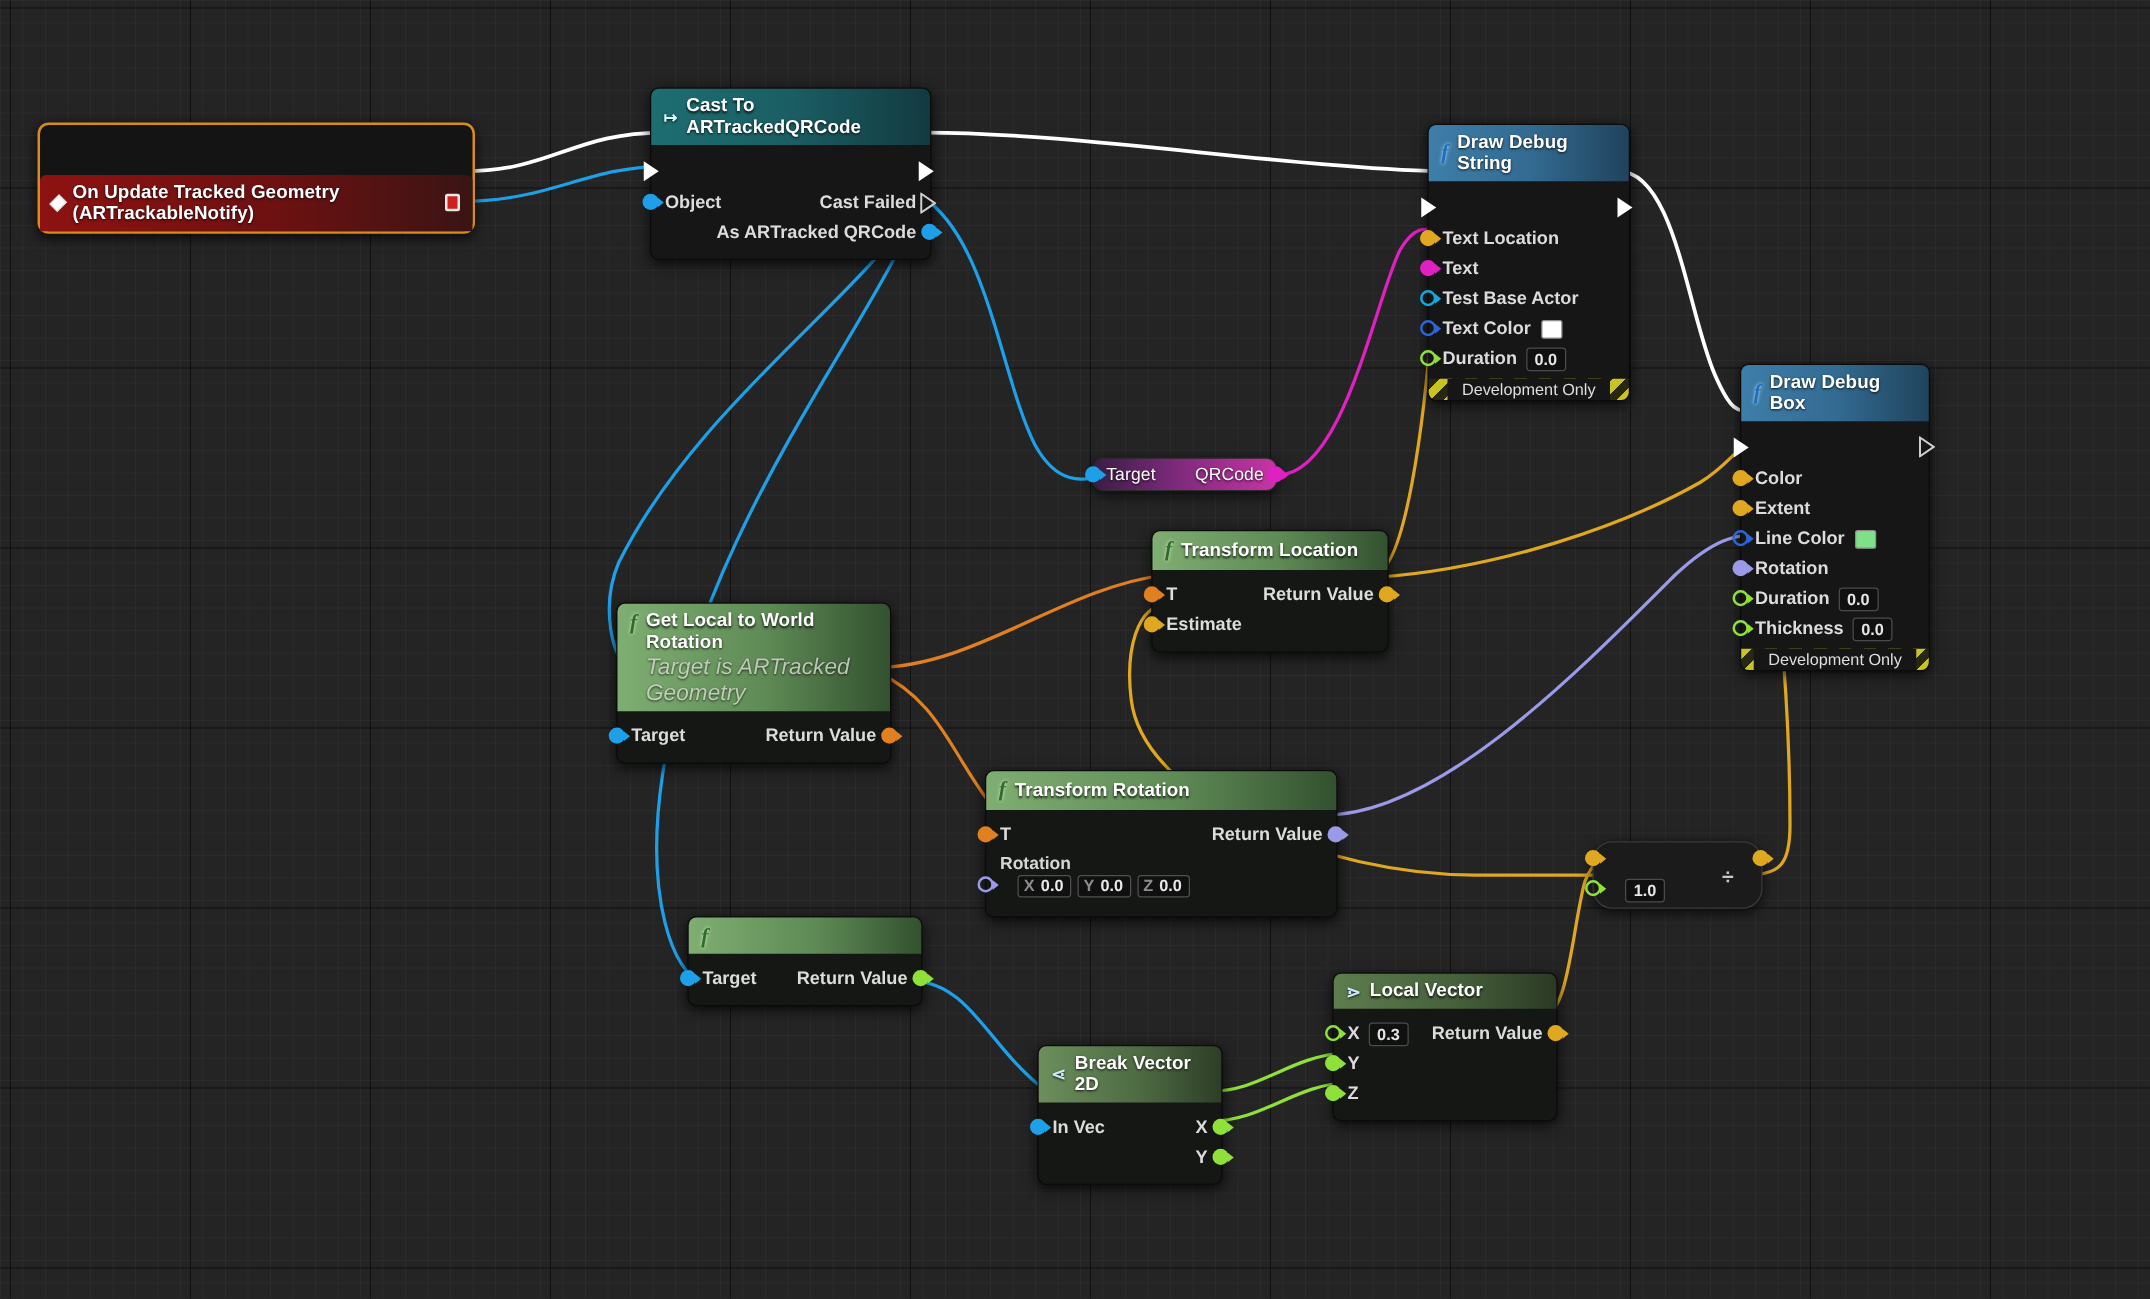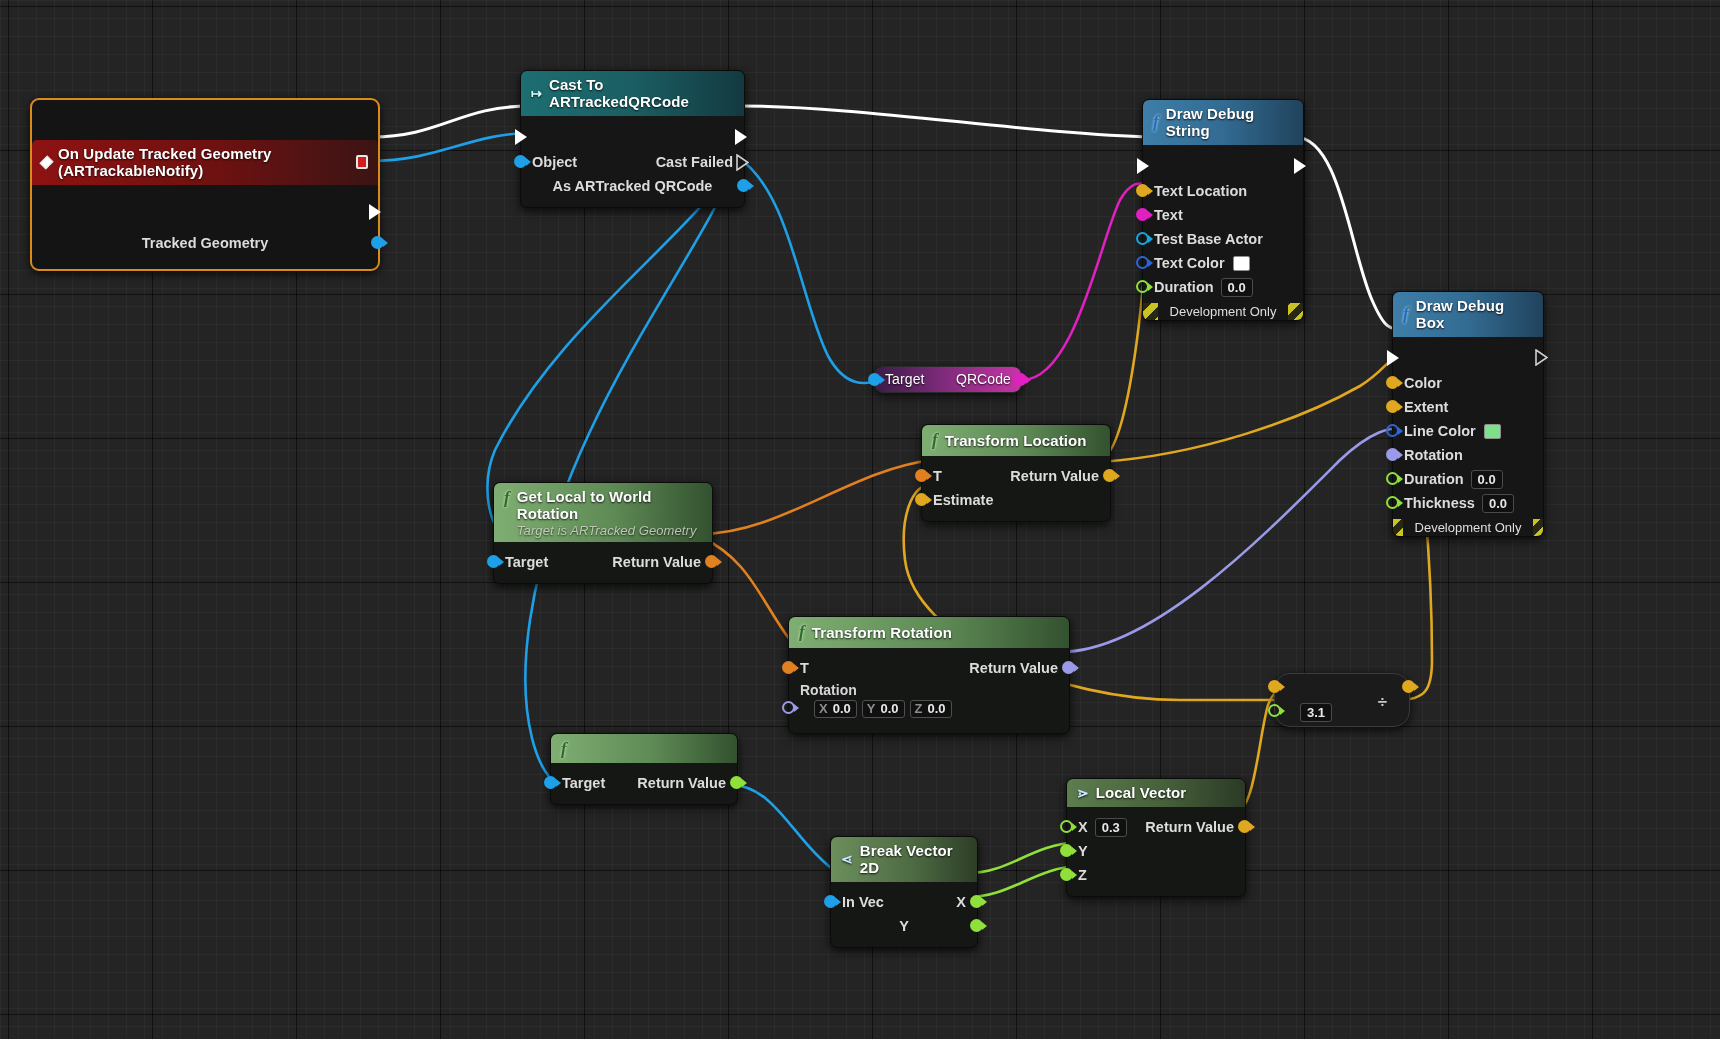--- a/index.html
+++ b/index.html
@@ -45,21 +45,21 @@
     font-size: 15px;
     color: #fff;
     text-shadow: 0 1px 2px rgba(0,0,0,0.85);
     display: flex; align-items: center; gap: 7px;
     letter-spacing: .1px;
   }
   .node .hdr .sub {
     display: block;
     font-weight: normal;
     font-style: italic;
-    font-size: 13px;
+    font-size: 18px;
     color: #cfd6c6;
     opacity: .85;
     margin-top: 1px;
   }
   .node .hdrtxt { display: block; }
   .node .body { padding: 8px 0 9px 0; position: relative; font-weight: bold; }
 
   
   .hdr-event   { background: linear-gradient(to right, #8e1212 0%, #6d1111 55%, #3a1414 100%); }
   .hdr-cast    { background: linear-gradient(to right, #1d6e71 0%, #1a5e63 50%, #123a40 100%); }
@@ -69,21 +69,21 @@
   .hdr-breakv  { background: linear-gradient(to right, #6c8f5c 0%, #4e6b43 55%, #2d3e27 100%); }
 
   .node.pure { background: #141714; }
 
   .row {
     position: relative;
     display: flex; align-items: center;
     min-height: 24px;
     padding: 1px 11px 1px 11px;
   }
-  .row.out { justify-content: center; }
+  .row.out { justify-content: flex-end; }
   .row .lbl { color: #dcdcdc; font-size: 14.5px; white-space: nowrap; }
   .row .spacer { flex: 1; }
 
   
   .pin { position: absolute; width: 14px; height: 14px; }
   .pin.left  { left: -7px; }
   .pin.right { right: -7px; }
 
   .dot { width: 13px; height: 13px; border-radius: 50%; position: absolute; top: 0; left: 0; }
   .dot.hollow { background: transparent; border: 2.4px solid currentColor; }
@@ -233,35 +233,20 @@
 
     <path d="M 968,897 C 1010,897 1035,868 1078,866" stroke="#8fe03a" stroke-width="2.6"></path>
   </svg>
 
   <div class="node event" style="left:30px; top:98px; width:350px;">
     <div class="hdr hdr-event">
       <span class="diamond"></span>
       <span class="hdrtxt">On Update Tracked Geometry (ARTrackableNotify)</span>
       <span class="spacer" style="flex:1"></span>
       <span class="redbox"></span>
-    </div>
-    <div class="body" style="padding-top:16px; padding-bottom:14px;">
-      <div class="row out">
-        <span class="lbl"></span>
-        <span class="pin right" style="top:2px;">
-          <span class="exec" style="left:-2px;top:1px;"></span>
-        </span>
-      </div>
-      <div class="row out" style="margin-top:6px;">
-        <span class="lbl">Tracked Geometry</span>
-        <span class="pin right" style="top:5px;color:#1ea0e8;">
-          <span class="dot solid"></span>
-            <span class="arrow"></span>
-        </span>
-      </div>
     </div>
   </div>
 
   <div class="node" style="left:520px; top:70px; width:225px;">
     <div class="hdr hdr-cast">
       <span class="casticon">↦</span>
       <span class="hdrtxt">Cast To ARTrackedQRCode</span>
     </div>
     <div class="body">
       <div class="row" style="min-height:26px;">
@@ -637,20 +622,20 @@
         <span class="pin right" style="top:-1px;color:#e0a820;">
           <span class="dot solid"></span>
             <span class="arrow"></span>
         </span>
       </div>
       <div class="row" style="min-height:22px;padding:0 11px;margin-top:7px;">
         <span class="pin left" style="top:3px;color:#8fe03a;">
           <span class="dot hollow"></span>
             <span class="arrow"></span>
         </span>
-        <span class="valbox" style="margin-left:14px;">3.1</span>
+        <span class="valbox" style="margin-left:14px;">1.0</span>
         <span class="spacer"></span>
       </div>
       <span class="opsym">÷</span>
     </div>
   </div>
 
 </div>
 
 </body></html>

